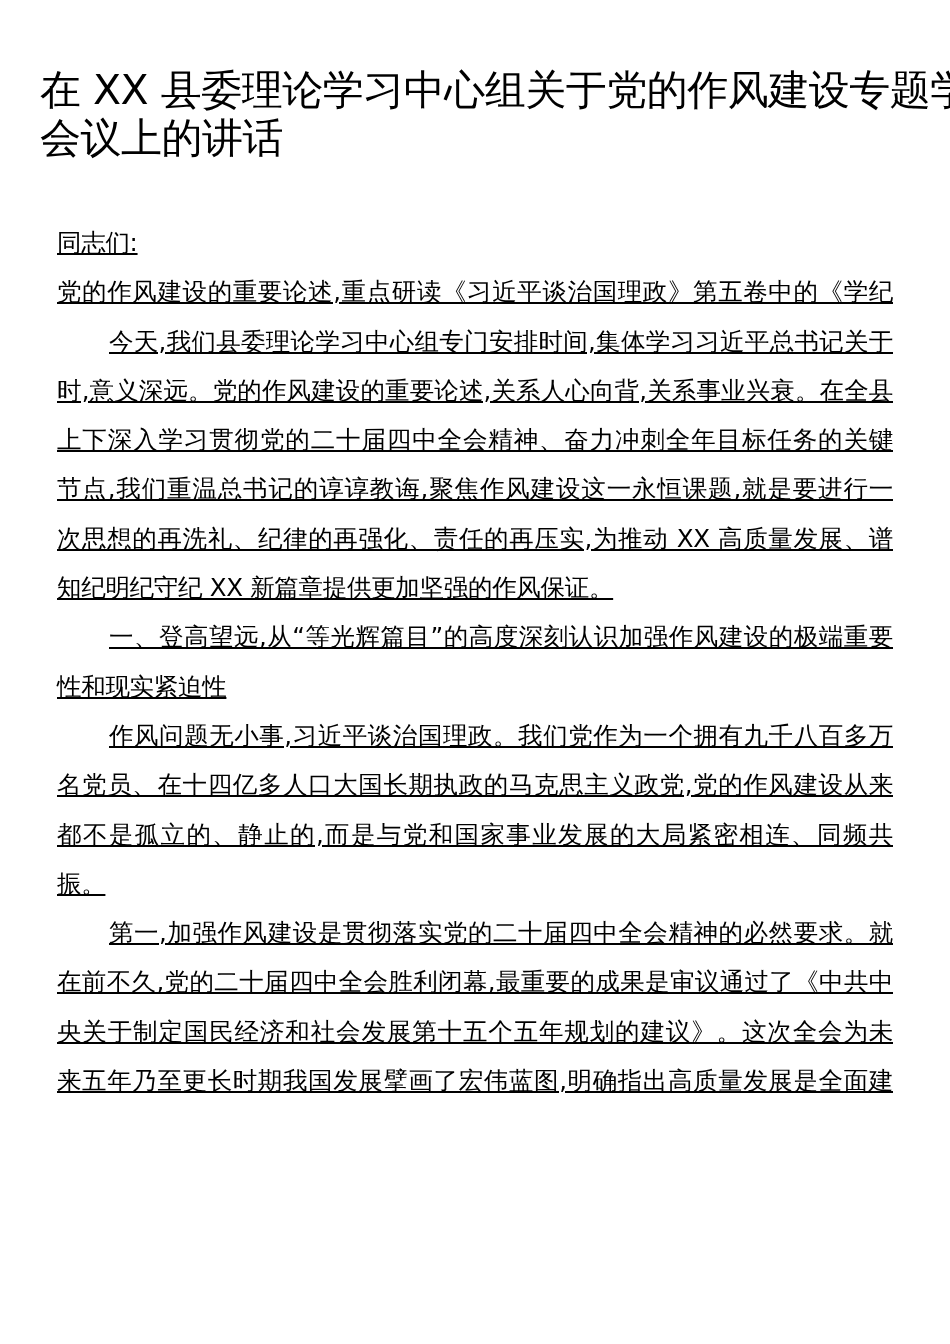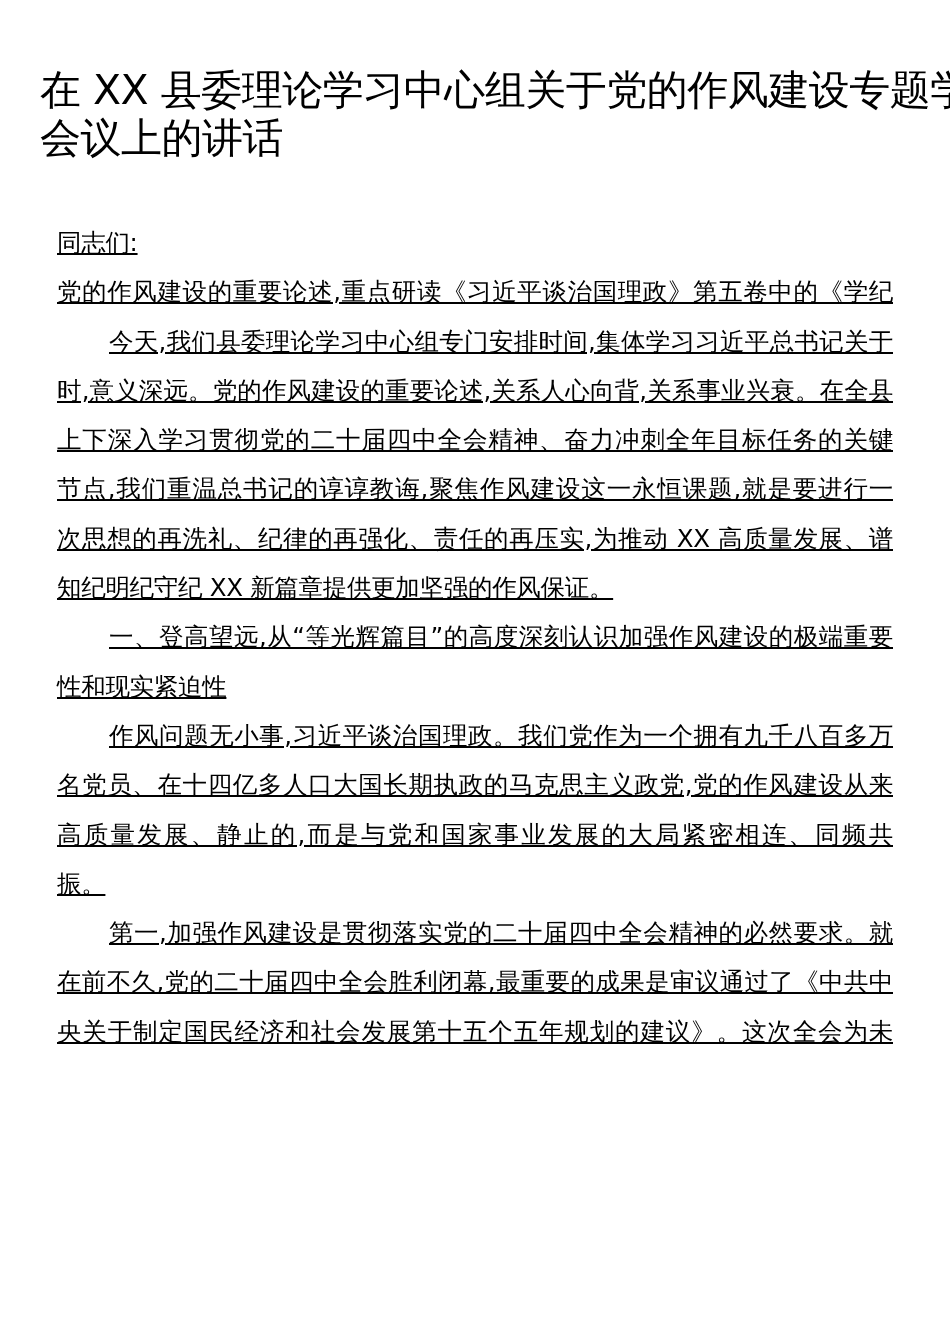--- a/index.html
+++ b/index.html
@@ -85,24 +85,25 @@
 
 
     <div>
       <span class="line indent">一、登高望远,从“等光辉篇目”的高度深刻认识加强作风建设的极端重要</span>
       <span class="line last">性和现实紧迫性</span>
     </div>
 
     <div>
       <span class="line indent">作风问题无小事,习近平谈治国理政。我们党作为一个拥有九千八百多万</span>
       <span class="line">名党员、在十四亿多人口大国长期执政的马克思主义政党,党的作风建设从来</span>
-      <span class="line">高质量发展、静止的,而是与党和国家事业发展的大局紧密相连、同频共</span>
+      <span class="line">都不是孤立的、静止的,而是与党和国家事业发展的大局紧密相连、同频共</span>
       <span class="line last">振。</span>
     </div>
 
     <div>
       <span class="line indent">第一,加强作风建设是贯彻落实党的二十届四中全会精神的必然要求。就</span>
       <span class="line">在前不久,党的二十届四中全会胜利闭幕,最重要的成果是审议通过了《中共中</span>
       <span class="line">央关于制定国民经济和社会发展第十五个五年规划的建议》。这次全会为未</span>
+      <span class="line">来五年乃至更长时期我国发展擘画了宏伟蓝图,明确指出高质量发展是全面建</span>
     </div>
 
   </div>
 </div>
 
 </body></html>

